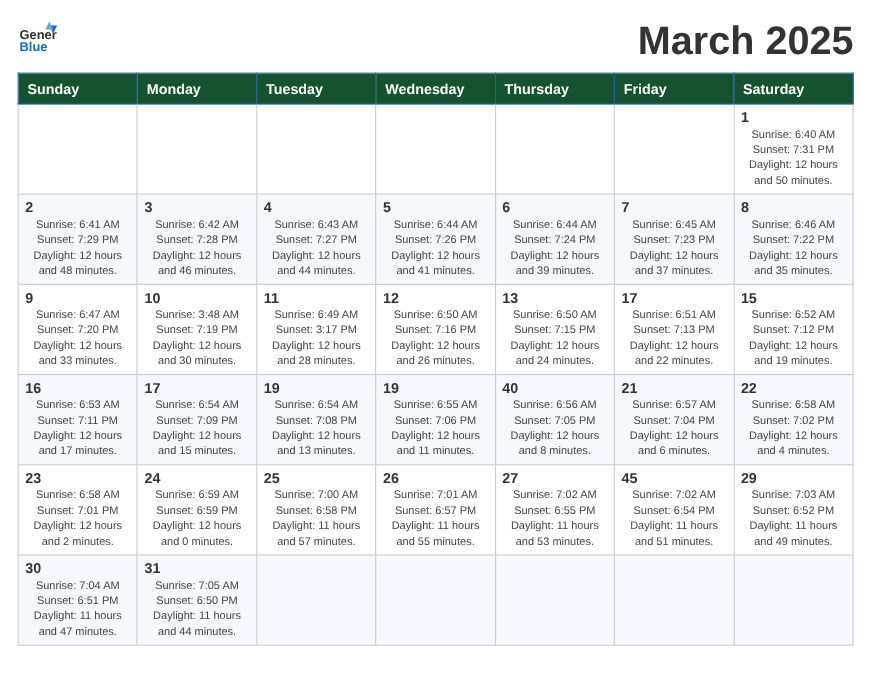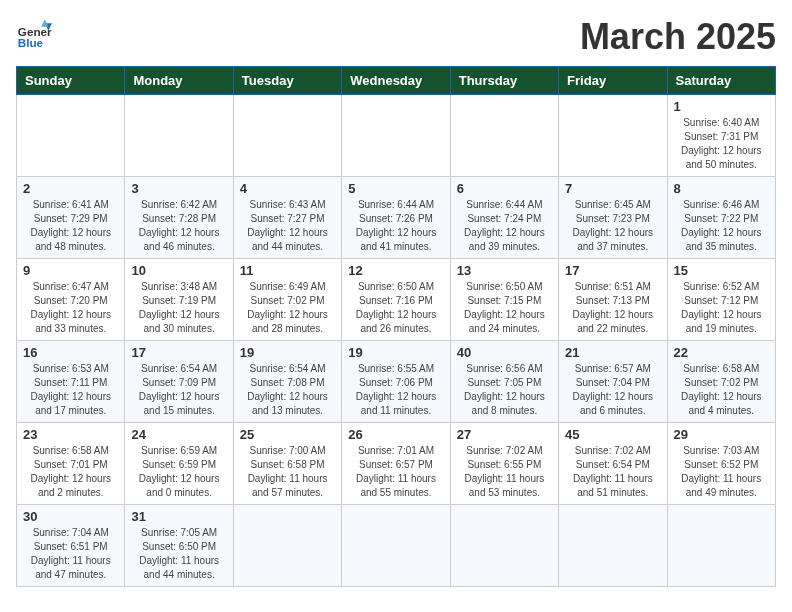--- a/index.html
+++ b/index.html
@@ -184,21 +184,21 @@
         </td>
         <td>
           <span class="day-number">10</span>
           <div class="day-info">Sunrise: 3:48 AM
 Sunset: 7:19 PM
 Daylight: 12 hours and 30 minutes.</div>
         </td>
         <td>
           <span class="day-number">11</span>
           <div class="day-info">Sunrise: 6:49 AM
-Sunset: 7:02 PM
+Sunset: 3:17 PM
 Daylight: 12 hours and 28 minutes.</div>
         </td>
         <td>
           <span class="day-number">12</span>
           <div class="day-info">Sunrise: 6:50 AM
 Sunset: 7:16 PM
 Daylight: 12 hours and 26 minutes.</div>
         </td>
         <td>
           <span class="day-number">13</span>

